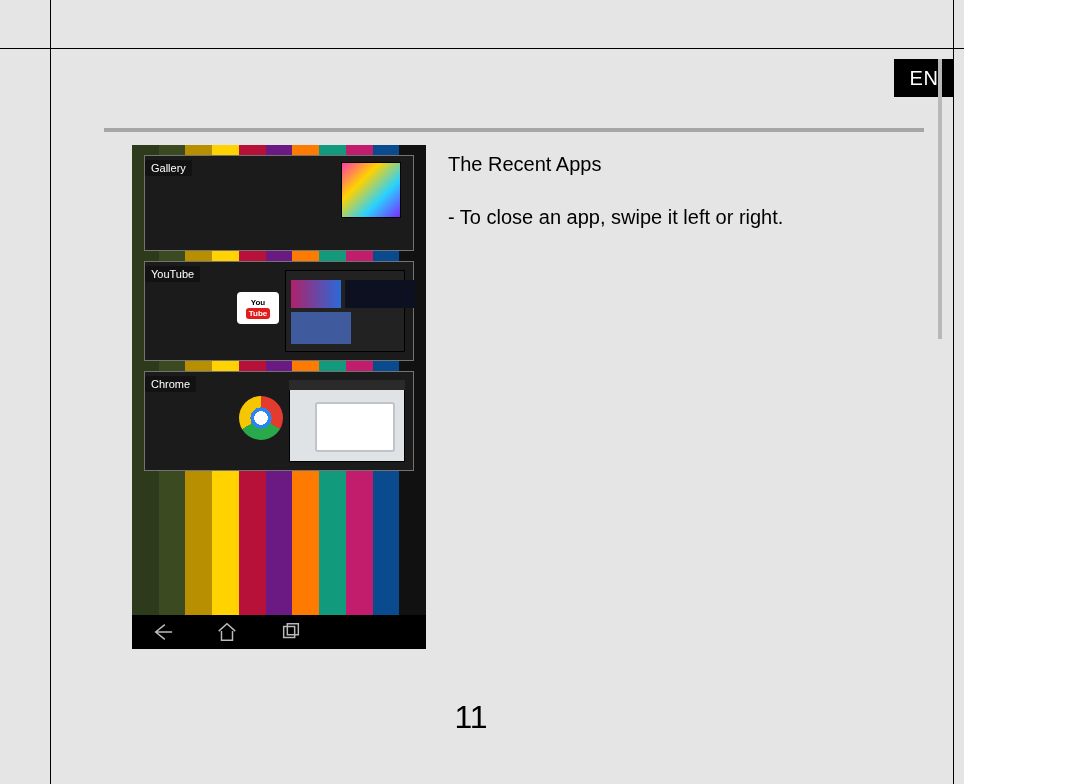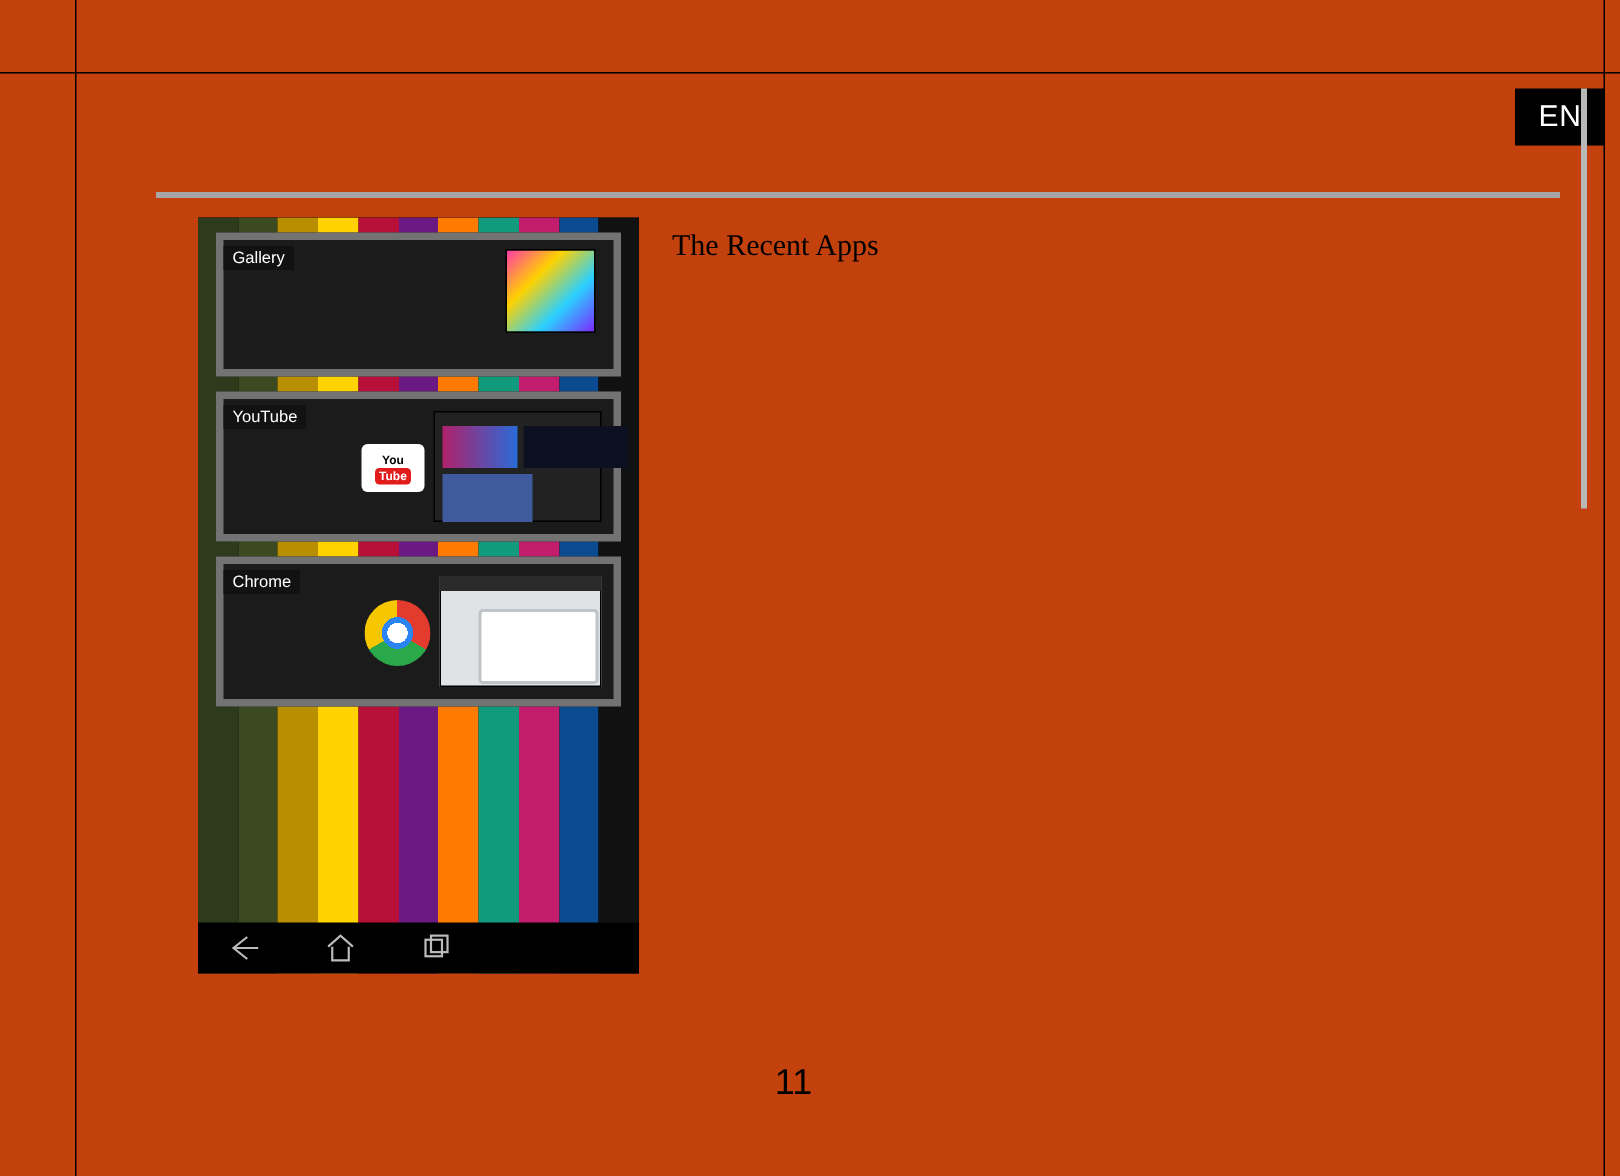--- a/index.html
+++ b/index.html
@@ -1,22 +1,22 @@
 <!DOCTYPE html>
 <html><head>
 <meta charset="utf-8">
 <style>
   * { box-sizing: border-box; margin: 0; padding: 0; }
   html, body { width: 1080px; height: 784px; background: #fff; font-family: "Myriad Pro", "Segoe UI", Arial, sans-serif; }
 
   .page {
     position: relative;
-    width: 1080px;
+    width: 964px;
     height: 784px;
-    background: #c2410c;
+    background: #e5e5e5;
   }
 
   
   .crop-v-left  { position:absolute; left:50px;  top:0;    width:1px; height:100%; background:#000; }
   .crop-v-right { position:absolute; right:10px; top:0;    width:1px; height:100%; background:#000; }
   .crop-h-top   { position:absolute; left:0;     top:48px; height:1px; width:100%;  background:#000; }
 
   
   .lang-badge {
     position:absolute;
@@ -38,30 +38,30 @@
   .side-stripe {
     position:absolute;
     right:22px; top:59px; width:4px; height:280px;
     background:#b8b8b8;
   }
 
   
   .page-num {
     position:absolute;
     bottom:48px; left:0; right:22px;
-    text-align:center; font-size:24px; color:#000;
+    text-align:center; font-size:32px; color:#000;
   }
 
   
   .body-text {
     position:absolute;
     left:448px; top:150px; right:80px;
     color:#000; font-size:20px; line-height:1.45;
   }
-  .body-text .heading { font-weight:400; margin-bottom:24px;font-family:Liberation Serif, serif; }
+  .body-text .heading { font-weight:400; margin-bottom:24px; }
   .body-text p { margin-bottom:24px; }
   .body-text .bullets { }
 
   
   .shot {
     position:absolute;
     left:132px; top:145px;
     width:294px; height:504px;
     background:#000;
     overflow:hidden;
@@ -71,21 +71,21 @@
     display:flex;
   }
   .shot .bg-stripes span { flex:1; }
   .s1{background:#2d3a1c;} .s2{background:#3b4a20;} .s3{background:#b88f00;}
   .s4{background:#ffd200;} .s5{background:#b7113a;} .s6{background:#6b1a83;}
   .s7{background:#ff7a00;} .s8{background:#129a7d;} .s9{background:#c21d6d;}
   .s10{background:#0a4a8f;} .s11{background:#111;}
 
   .card {
     position:absolute; left:12px; right:12px;
-    background:#1b1b1b; border:5px solid #737373;
+    background:#1b1b1b; border:1px solid #737373;
     display:flex; align-items:flex-start;
   }
   .card .label {
     position:absolute; left:0; top:4px;
     padding:2px 6px; font-size:11px; color:#fff;
     background:#121212;
   }
   .card .thumb {
     position:absolute; right:8px; top:8px; bottom:8px; left:90px;
     background:#2a2a2a; border:1px solid #000;
@@ -224,18 +224,19 @@
             <rect x="4" y="6" width="12" height="12"></rect>
             <rect x="8" y="3" width="12" height="12"></rect>
           </svg>
       </div>
     </div>
   </div>
 
   <div class="body-text">
     <p class="heading">The Recent Apps</p>
     <div class="bullets">
+      <div>-  To close an app, swipe it left or right.</div>
     </div>
   </div>
 
   <div class="page-num">11</div>
 
 </div>
 
 </body></html>

